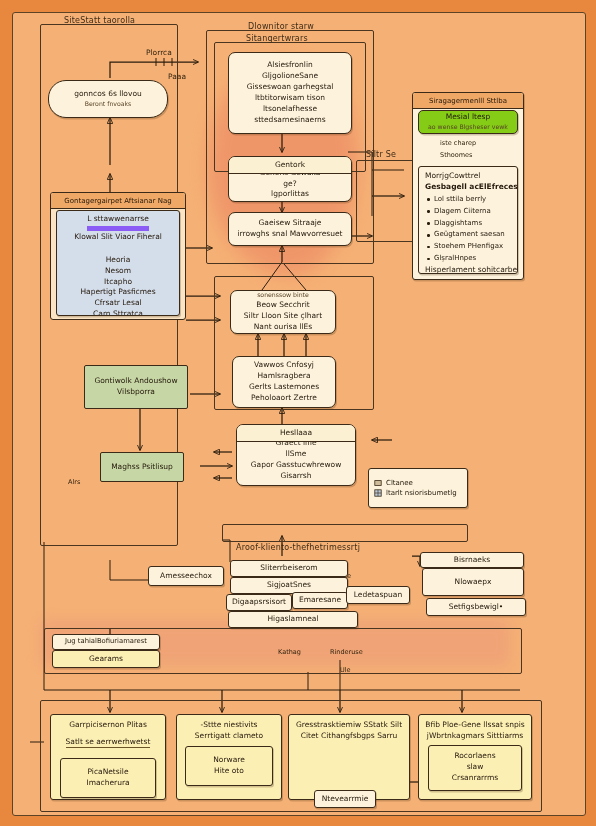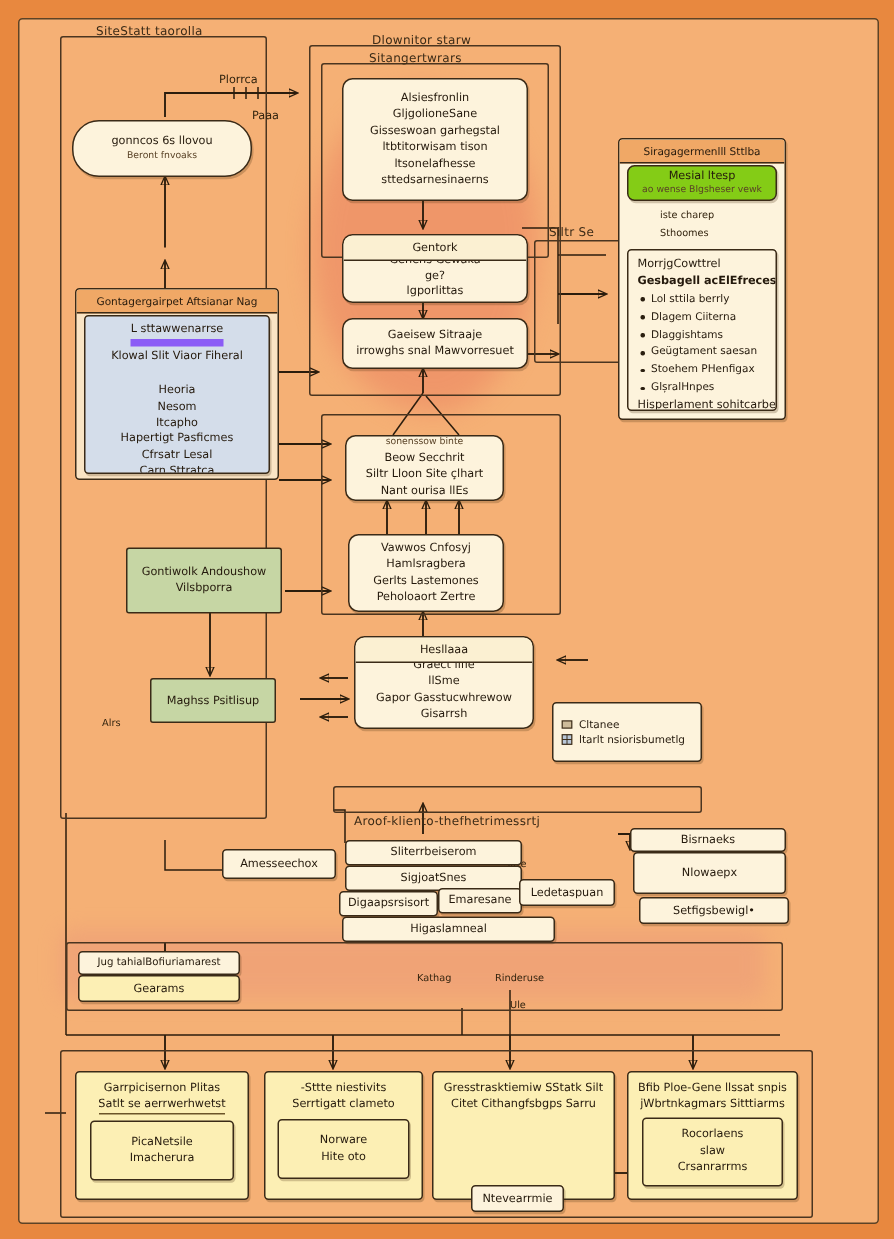--- a/index.html
+++ b/index.html
@@ -327,21 +327,21 @@
   </div>
   <div class="card sq" style="left:230px;top:577px;width:118px;height:17px;">
     <span class="t">SigjoatSnes</span>
   </div>
   <div class="card sq" style="left:226px;top:594px;width:66px;height:17px;">
     <span class="t">Digaapsrsisort</span>
   </div>
   <div class="card sq" style="left:292px;top:592px;width:56px;height:17px;">
     <span class="t">Emaresane</span>
   </div>
-  <div class="card sq" style="left:228px;top:611px;width:142px;height:17px;">
+  <div class="card sq" style="left:228px;top:611px;width:130px;height:17px;">
     <span class="t">Higaslamneal</span>
   </div>
 
   <div class="card sq" style="left:346px;top:586px;width:64px;height:18px;">
     <span class="t">Ledetaspuan</span>
   </div>
   <div class="card sq" style="left:420px;top:552px;width:104px;height:16px;">
     <span class="t">Bisrnaeks</span>
   </div>
   <div class="card sq" style="left:422px;top:568px;width:102px;height:28px;">
@@ -352,21 +352,21 @@
   </div>
 
   <div class="group" style="left:44px;top:628px;width:476px;height:44px;"></div>
   <div class="card sq" style="left:52px;top:634px;width:108px;height:16px;">
     <span class="t" style="font-size:6.8px;">Jug tahialBofiuriamarest</span>
   </div>
   <div class="card sq yellow" style="left:52px;top:650px;width:108px;height:18px;">
     <span class="t">Gearams</span>
   </div>
 
-  <div class="card sq yellow left" style="left:50px;top:714px;width:116px;height:86px;padding:5px 6px;justify-content:flex-start;align-items:center;">
+  <div class="card sq yellow left" style="left:50px;top:714px;width:116px;height:86px;padding:5px 6px;justify-content:space-between;align-items:center;">
     <span class="t">Garrpicisernon Plitas</span>
     <span class="t" style="border-bottom:1px solid #6b5428;">Satlt se aerrwerhwetst</span>
     <div class="card sq" style="position:relative;left:0;top:4px;width:96px;height:40px;background:#fcefb4;">
       <span class="t">PicaNetsile</span>
       <span class="t">Imacherura</span>
     </div>
   </div>
 
   <div class="card sq yellow left" style="left:176px;top:714px;width:106px;height:86px;padding:5px 6px;justify-content:flex-start;align-items:center;">
     <span class="t">-Sttte niestivits</span>

